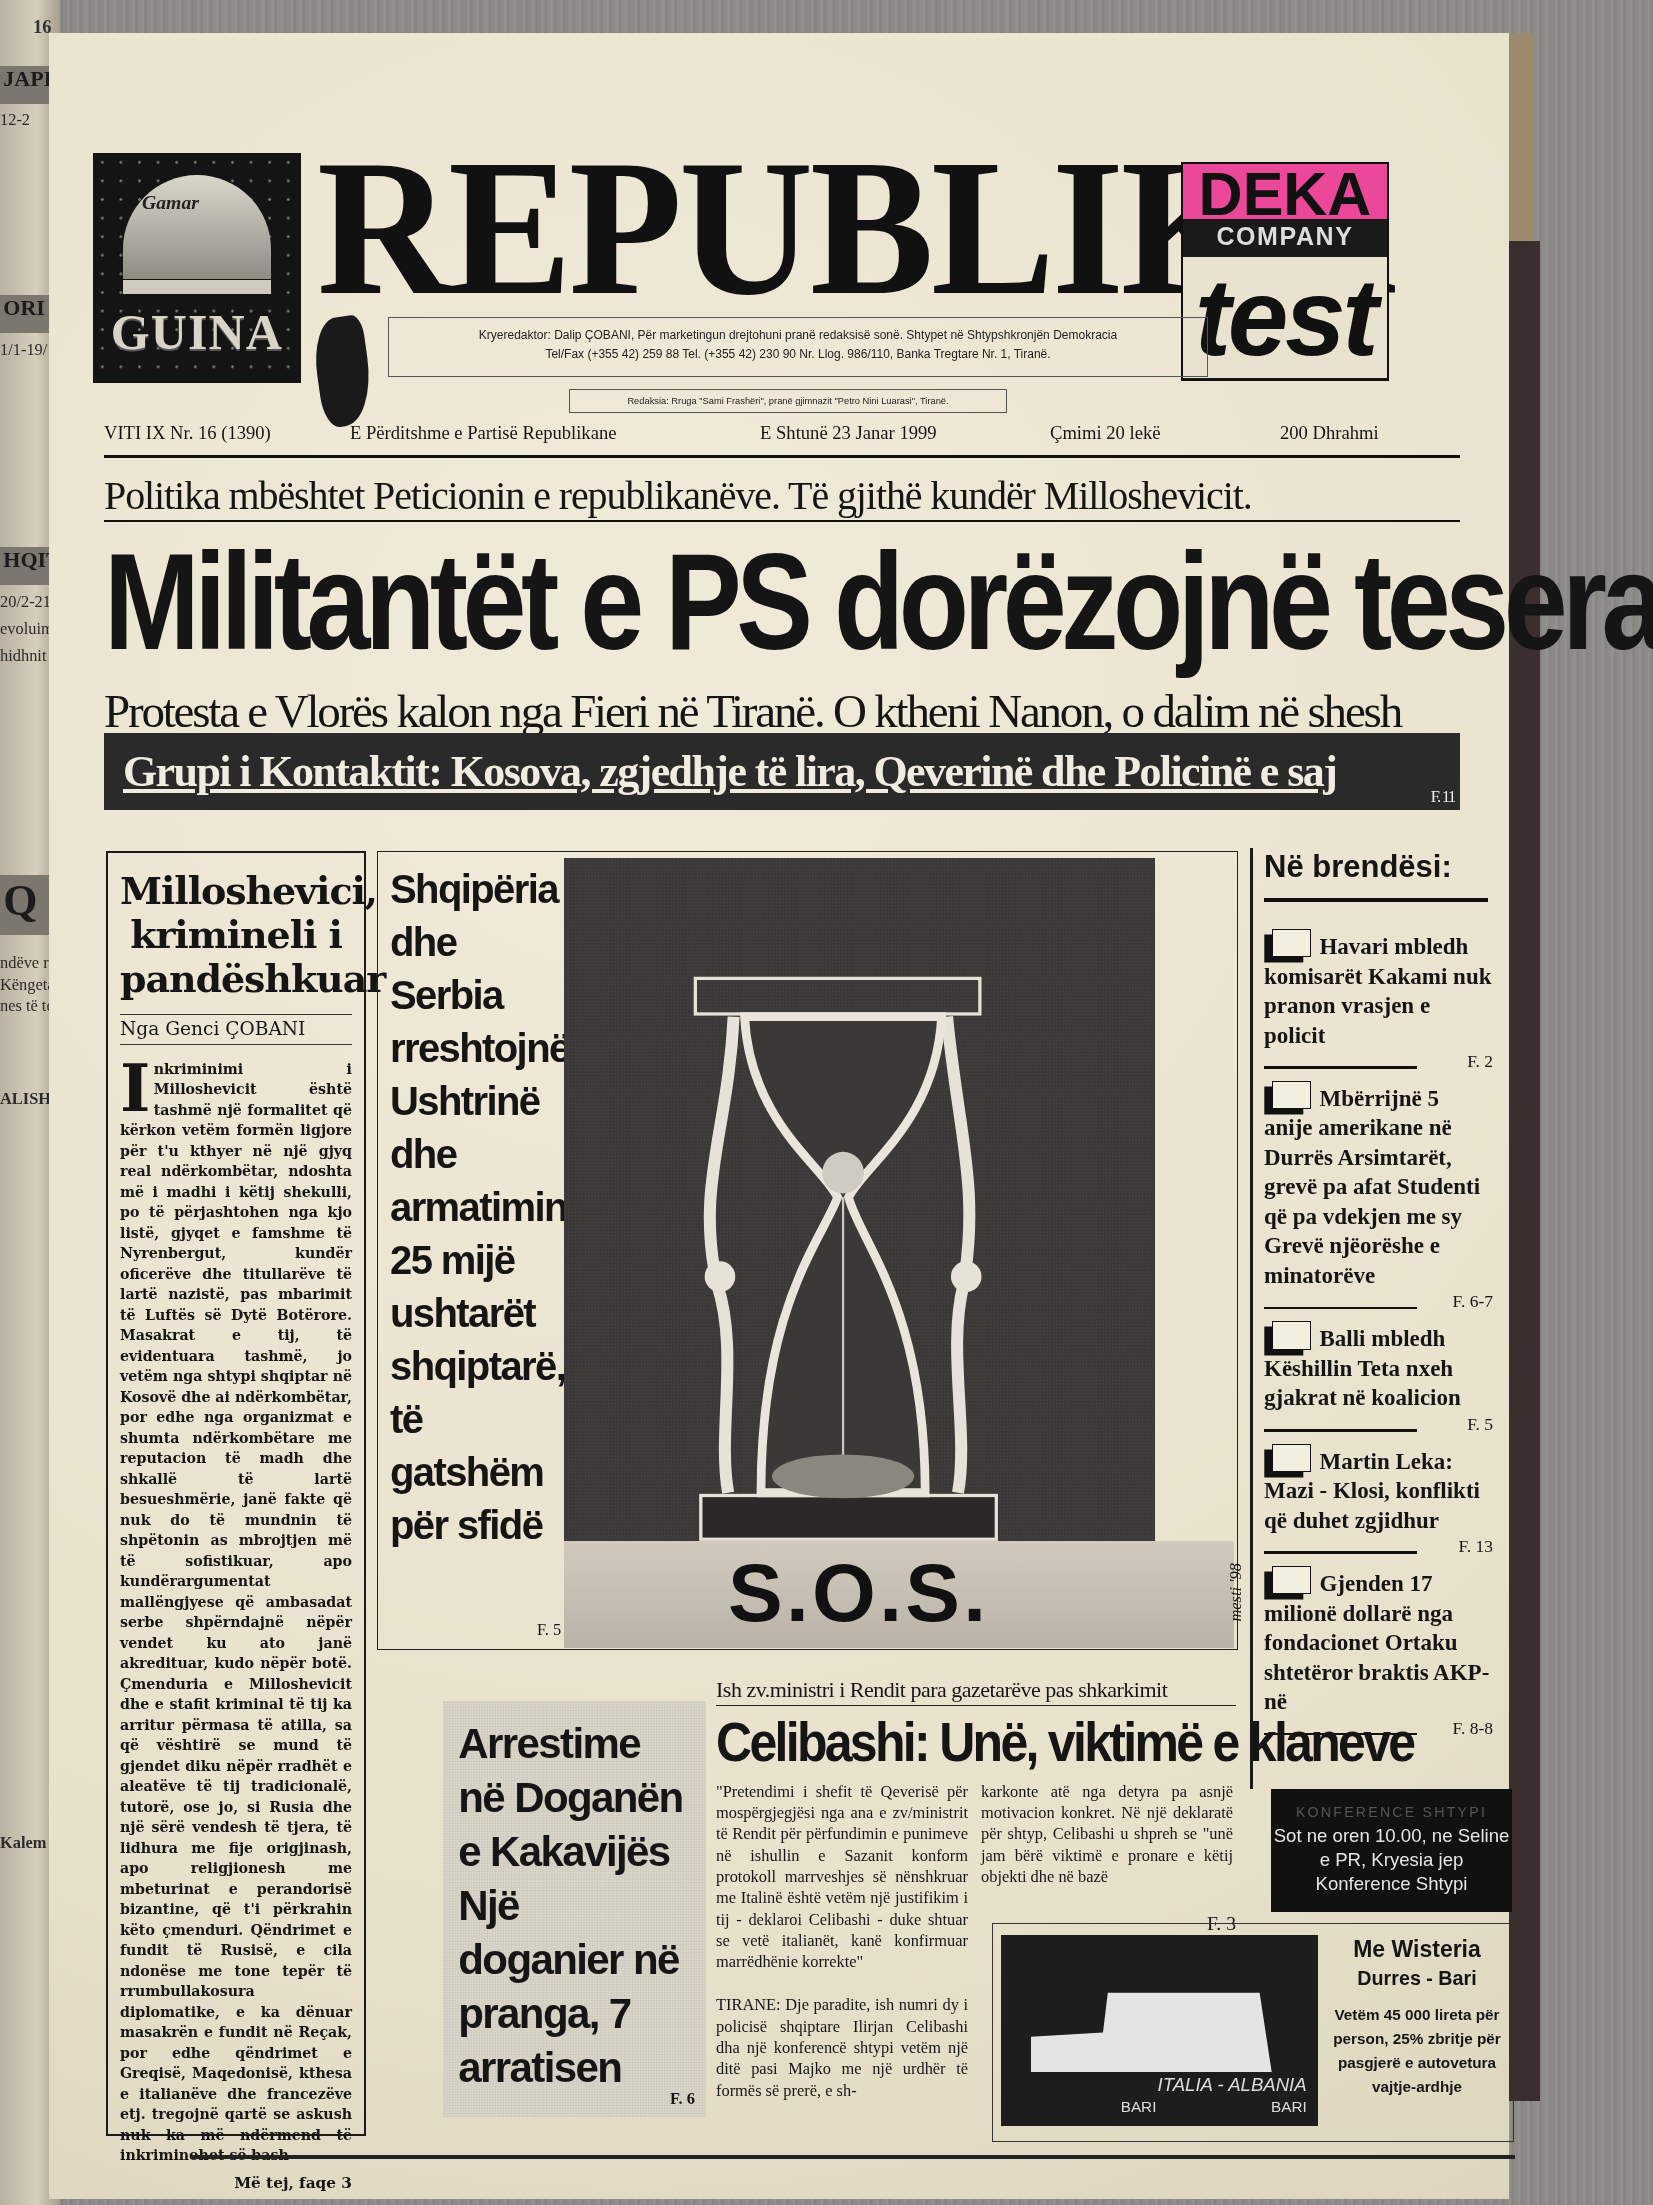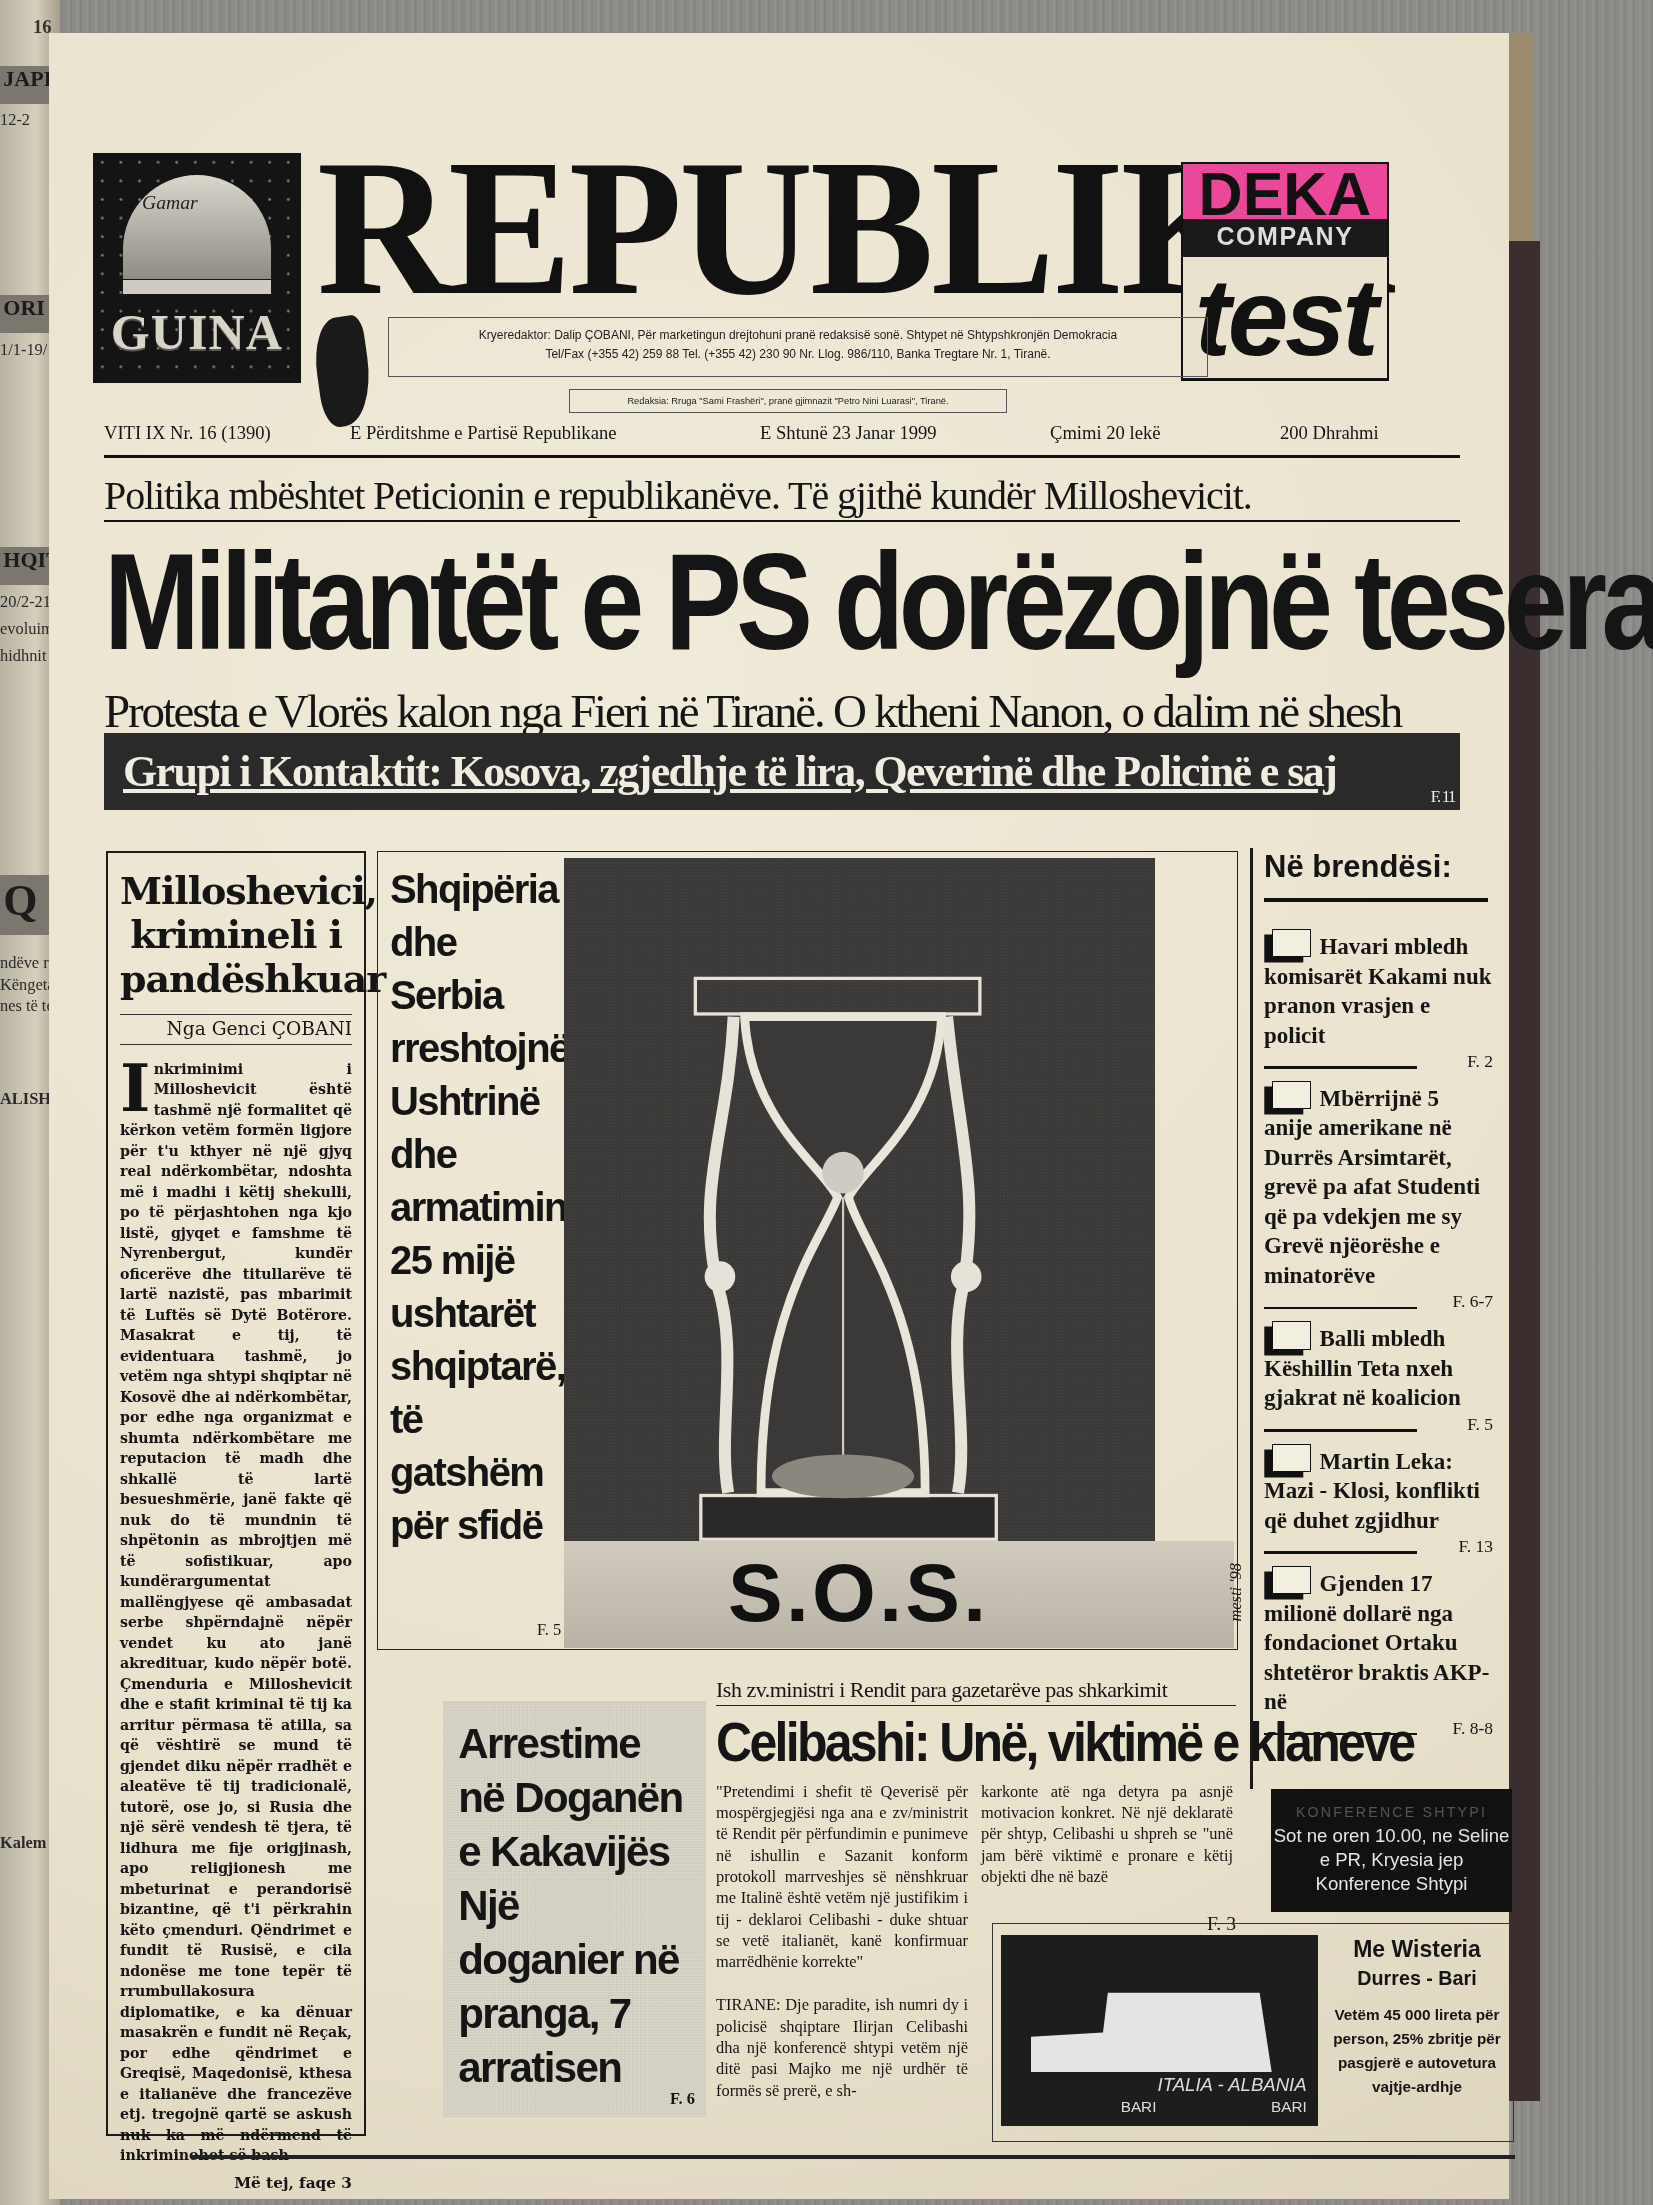--- a/index.html
+++ b/index.html
@@ -40,21 +40,21 @@
   
   .logo-guina {
     left: 44px; top: 120px; width: 208px; height: 230px; background: #141414;
     background-image: radial-gradient(#777 1.1px, transparent 1.6px);
     background-size: 18.6px 18.6px;
   }
   .logo-guina .dome {
     position:absolute; left:30px; top:22px; width:148px; height:104px;
     border-radius: 74px 74px 0 0; background: linear-gradient(#d9d6cc, #8f8c84);
   }
-  .logo-guina .dome-text { position:absolute; left:49px; top:38px; font-style:italic; font-size:19.7px; color:#222; font-family:"Liberation Serif", serif; }
+  .logo-guina .dome-text { position:absolute; left:49px; top:38px; font-style:italic; font-size:19.7px; color:#222; font-family:"Liberation Serif", serif;font-weight:bold; }
   .logo-guina .bar { position:absolute; left:30px; top:127px; width:148px; height:14.2px; background:#cfcbc0; }
   .logo-guina .name {
     position:absolute; left:16.4px; top:150px; width:175px; text-align:center;
     font-family:"Liberation Serif", serif; font-weight:bold; font-size:50px; color:#d8d4c8;
     letter-spacing: 1.1px; text-shadow: 0 2.2px 0 #555;
   }
   .masthead-title {
     left: 268px; top: 101px; width: 908px; text-align: center;
     font-family: "Liberation Serif", serif; font-weight: bold; font-size: 186px;
     line-height: 186px; letter-spacing: -3.3px; color: #111;
@@ -102,21 +102,21 @@
     color: #f0ece0; font-size: 44px; letter-spacing: -1.6px; line-height: 77px; padding-left: 19px; white-space: nowrap; font-weight: bold; text-decoration: underline;
   }
   .banner .ref { position:absolute; right: 5.5px; bottom: 4.4px; font-size: 16.4px; line-height: 16.4px; font-weight: normal; color:#eee; }
 
   
   .col-left {
     left: 57px; top: 818px; width: 260px; height: 1285px; border: 2.7px solid #1b1b1b;
     padding: 16.4px 12px;
   }
   .col-left .title { font-family: "DejaVu Serif", serif; font-weight: bold; font-size: 38px; line-height: 44px; text-align: center; letter-spacing:-1.1px; }
-  .col-left .byline { border-top: 1.1px solid #333; border-bottom: 1.1px solid #333; margin: 13px 0 14.2px; text-align: right; font-size: 18.6px; line-height: 28.4px; font-family:"DejaVu Serif", serif; }
+  .col-left .byline { border-top: 1.1px solid #333; border-bottom: 1.1px solid #333; margin: 13px 0 14.2px; text-align: left; font-size: 18.6px; line-height: 28.4px; font-family:"DejaVu Serif", serif; }
   .col-left .body { font-family: "DejaVu Serif", serif; font-weight: bold; font-size: 14.2px; line-height: 20.5px; text-align: justify; }
   .col-left .dropcap { float:left; font-size: 65px; line-height: 55px; margin-right: 3.3px; margin-top: 2.2px; font-weight: bold; }
   .col-left .cont { text-align: right; font-family:"DejaVu Serif", serif; font-weight: bold; font-size: 15.3px; margin-top: 7.7px; }
 
   
   .feature {
     left: 328px; top: 818px; width: 861px; height: 799px; border: 1.6px solid #222;
   }
   .feature .text {
     position:absolute; left: 12px; top: 11px; width: 183px;

